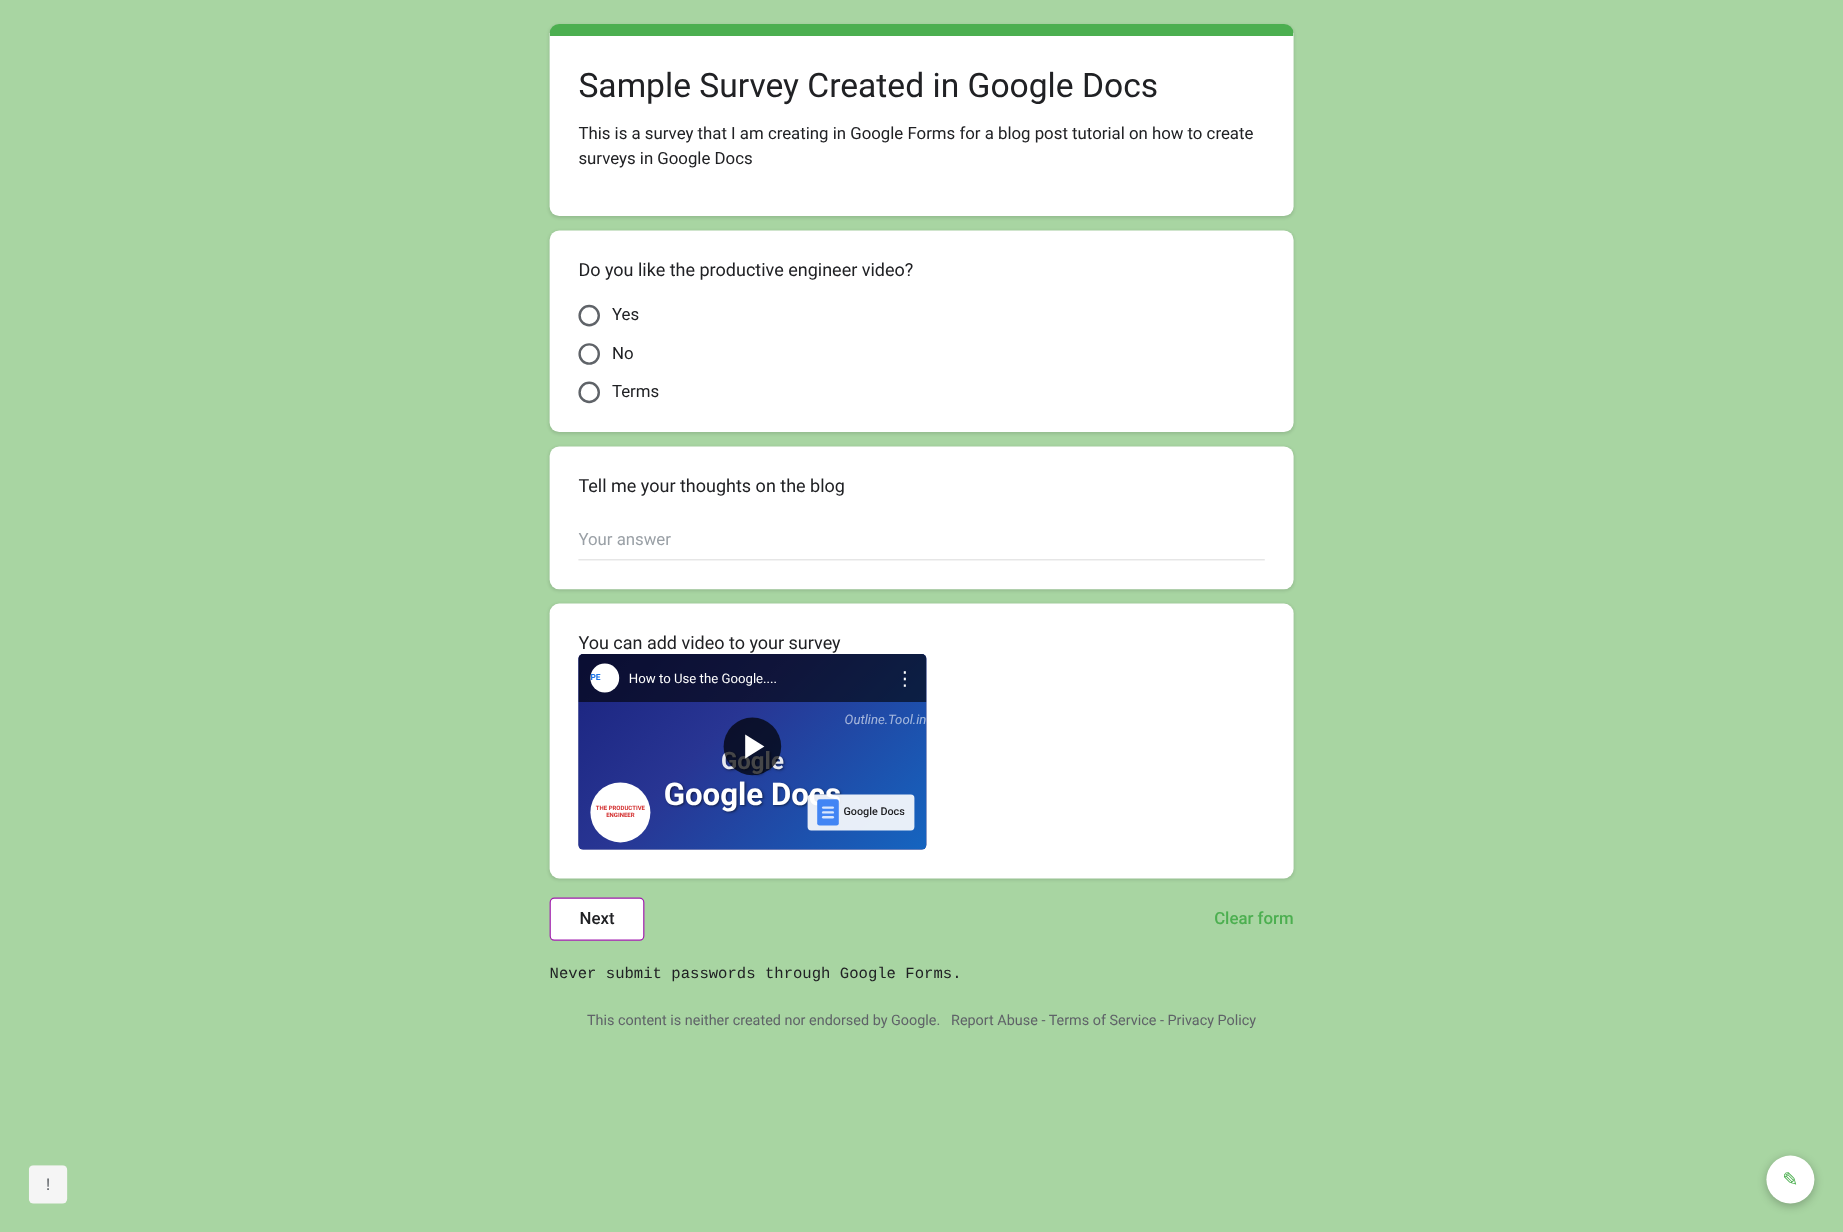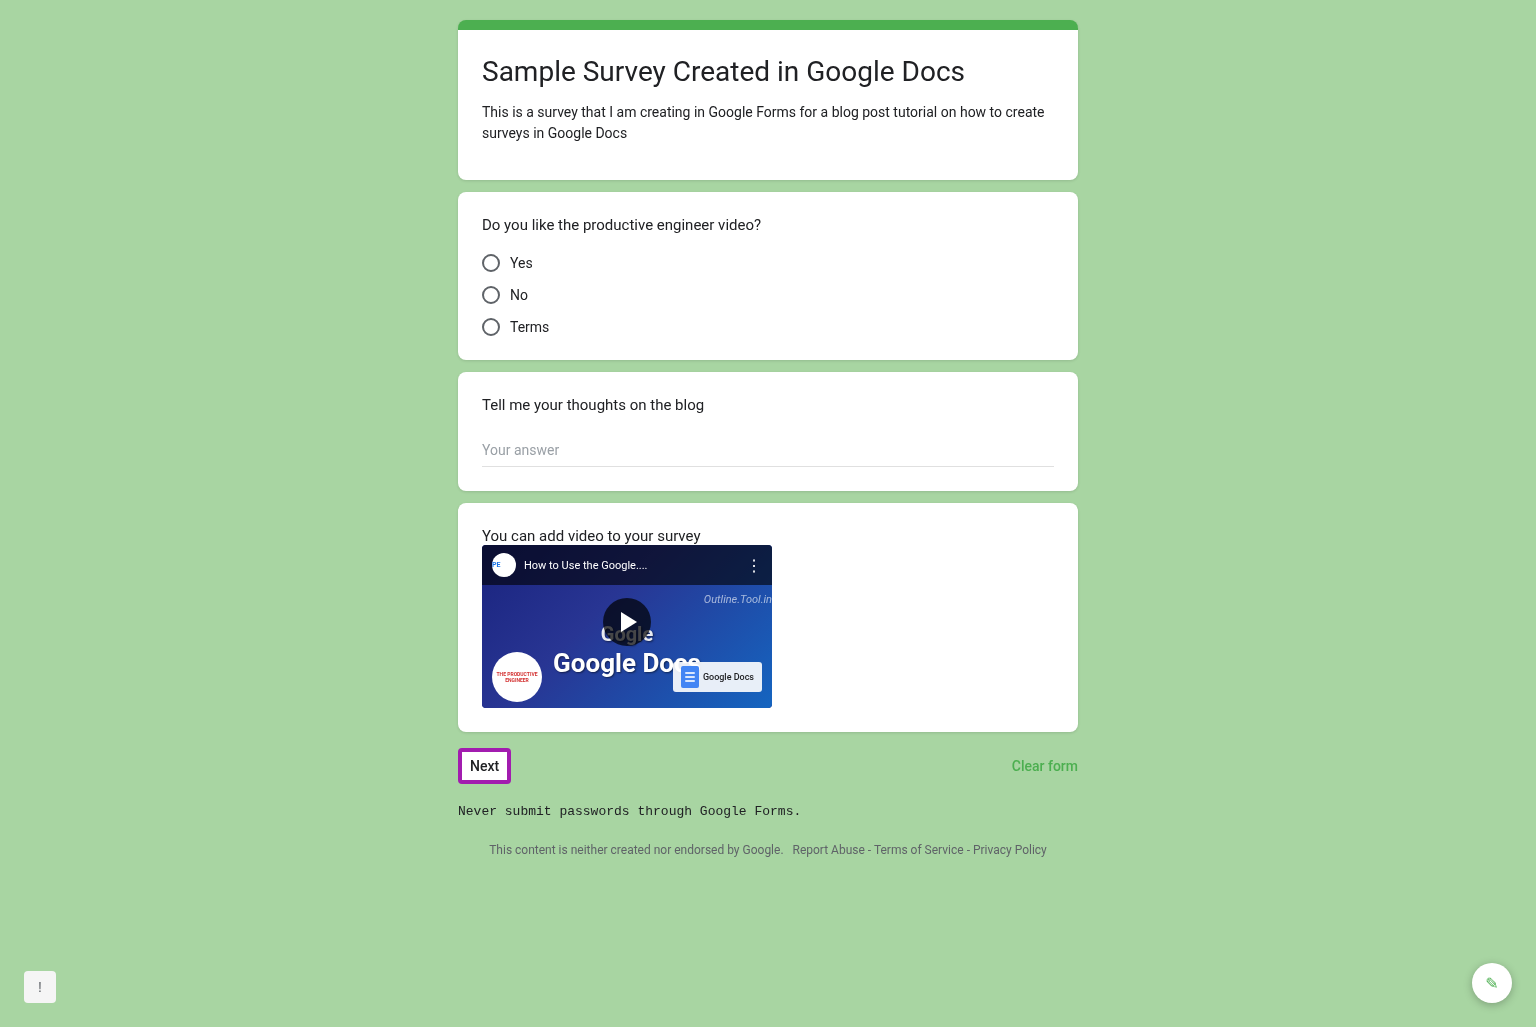--- a/index.html
+++ b/index.html
@@ -256,24 +256,24 @@
       margin-top: 16px;
     }
     .actions-row {
       display: flex;
       align-items: center;
       justify-content: space-between;
       padding: 4px 0;
     }
     .next-btn {
       background: #fff;
-      border: 4px solid #a21caf;
-      color: #202124;
-      font-size: 14px;
-      padding: 0 8px;
+      border: 1px solid #a21caf;
+      color: #202124;
+      font-size: 14px;
+      padding: 0 24px;
       height: 36px;
       border-radius: 4px;
       cursor: pointer;
       font-family: inherit;
       font-weight: 500;
       text-align: center;
     }
     .clear-form-btn {
       background: none;
       border: none;

